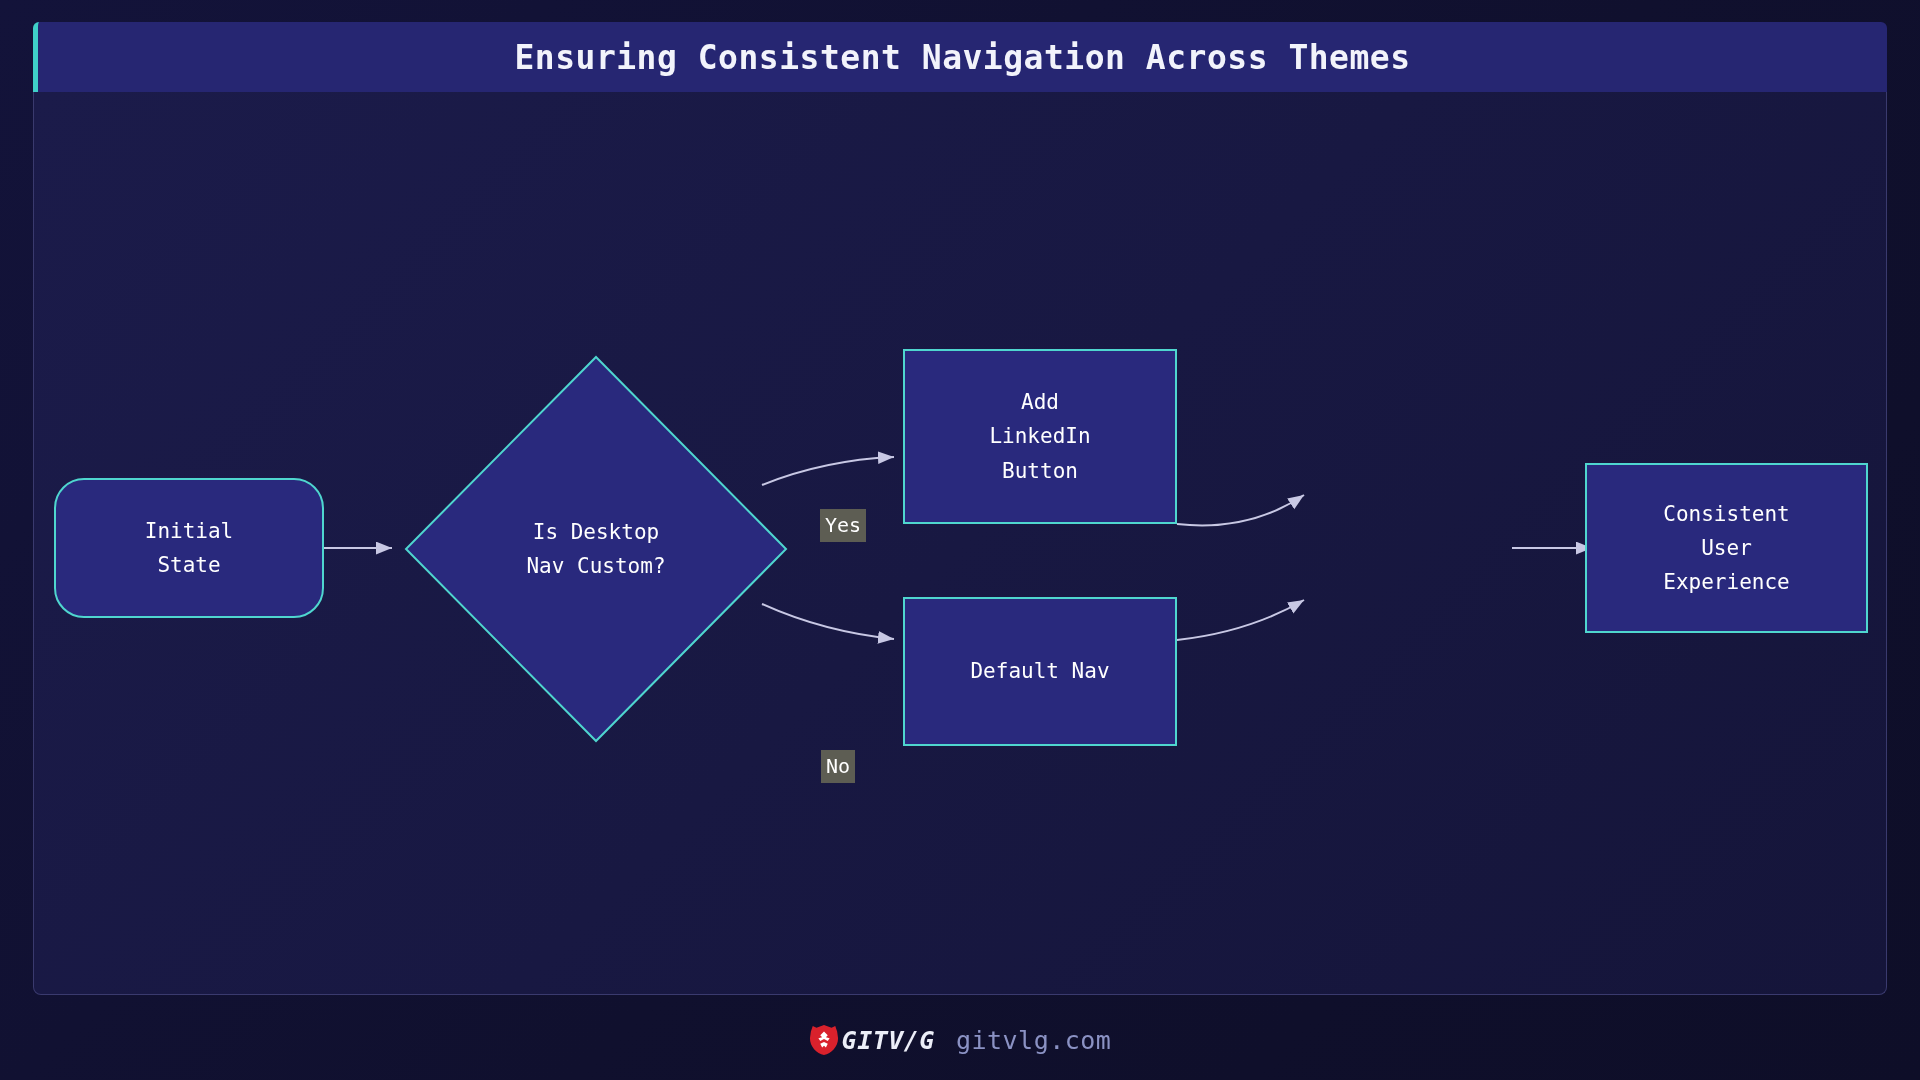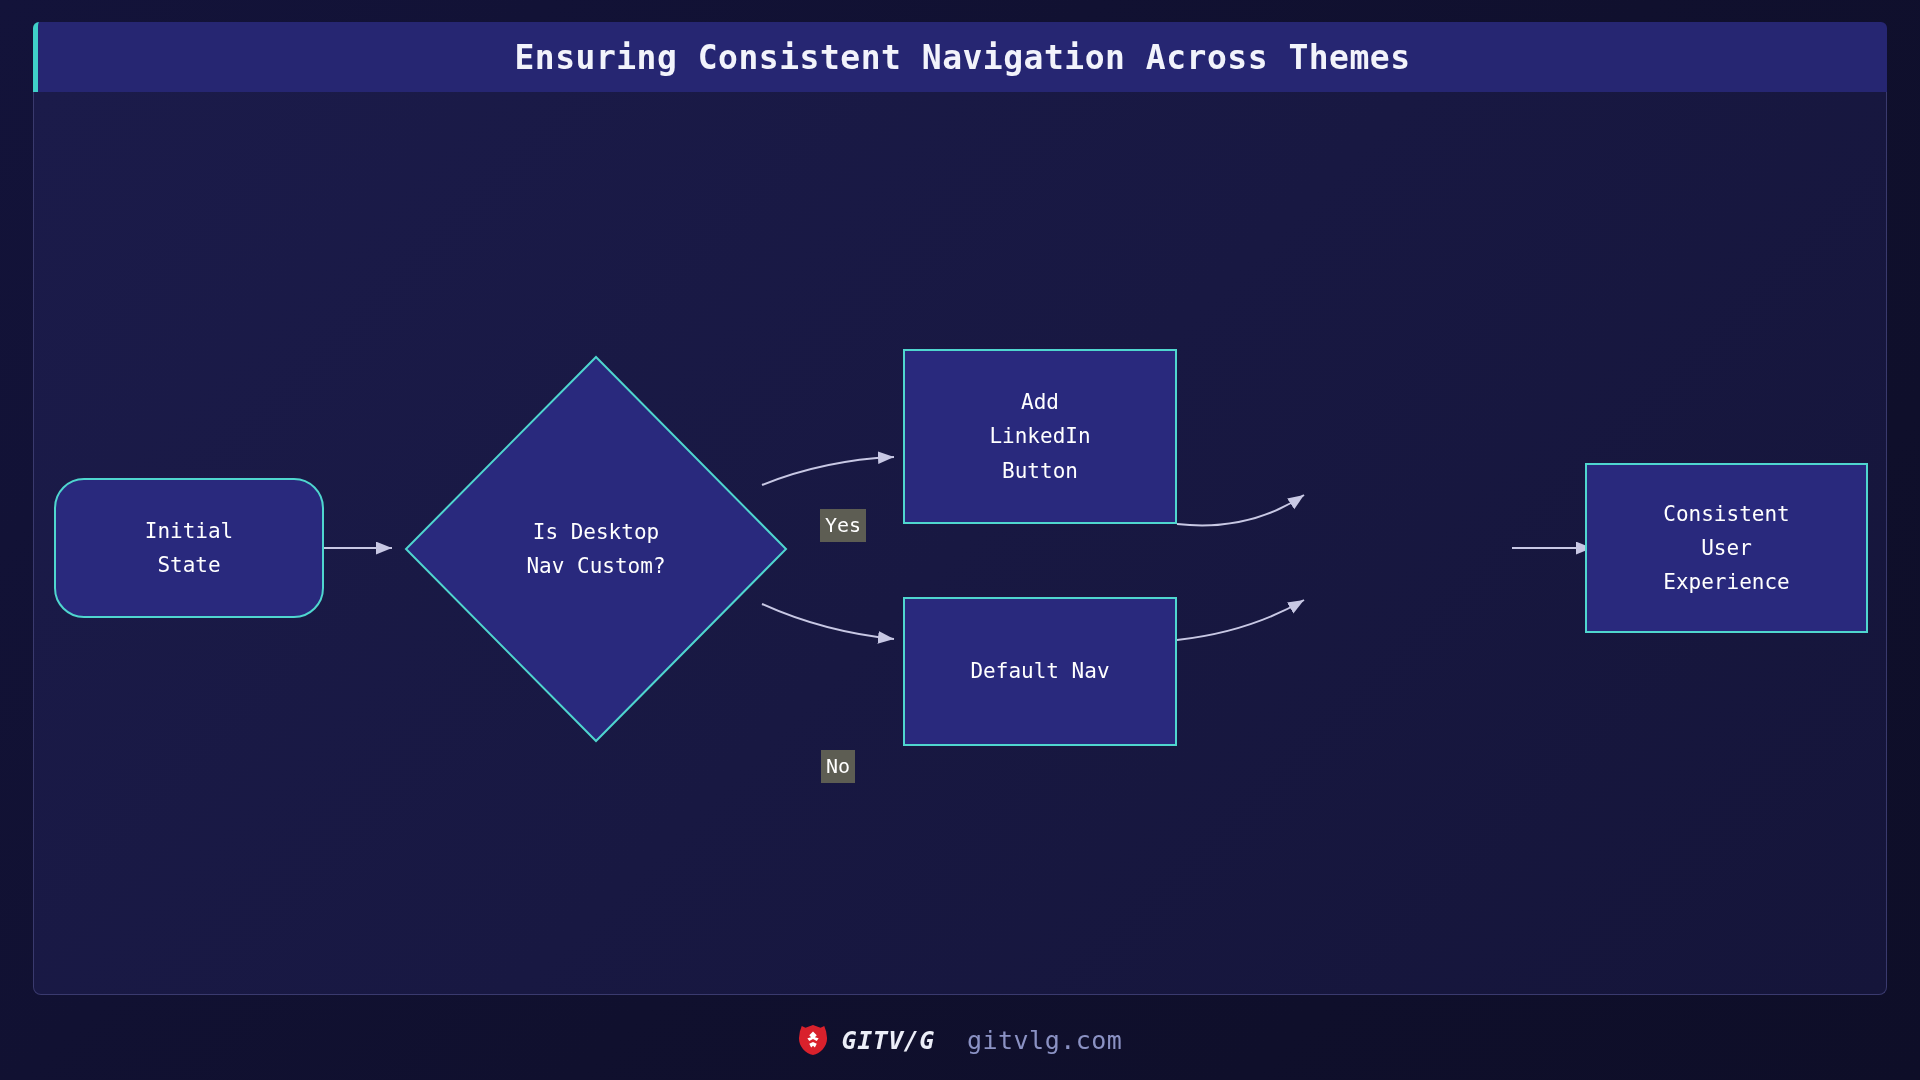--- a/index.html
+++ b/index.html
@@ -123,21 +123,21 @@
   
   #footer-bar {
     position: absolute;
     left: 0;
     top: 1010px;
     width: 1920px;
     height: 60px;
     display: flex;
     align-items: center;
     justify-content: center;
-    gap: 14px;
+    gap: 3px;
   }
 
   #brand-logo-icon {
     width: 30px;
     height: 32px;
     display: block;
   }
 
   #brand-name {
     font-family: "DejaVu Sans Mono", monospace;

